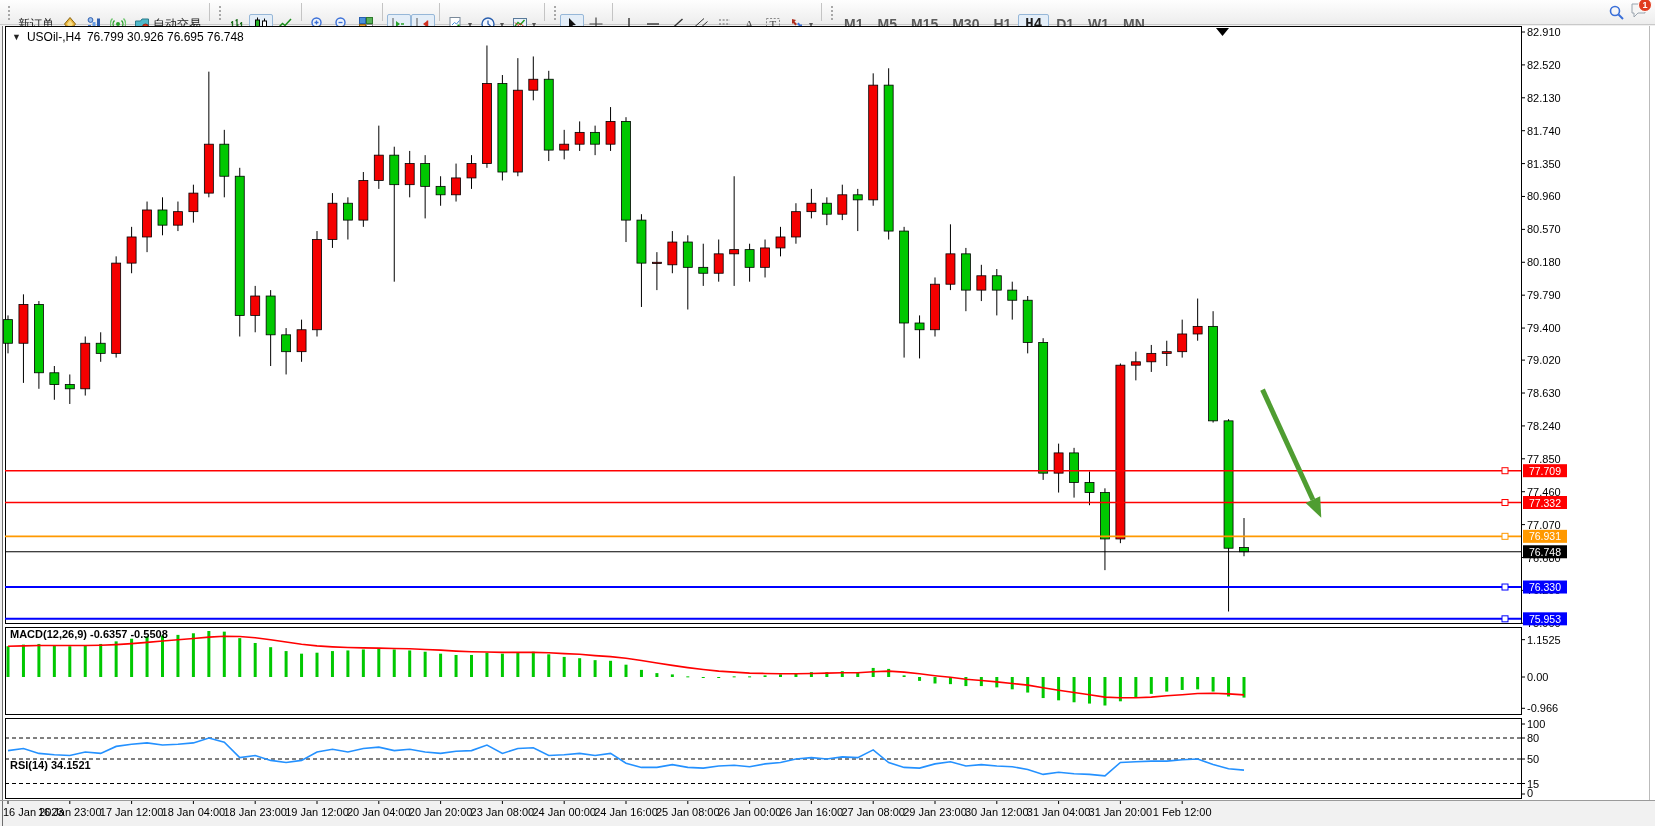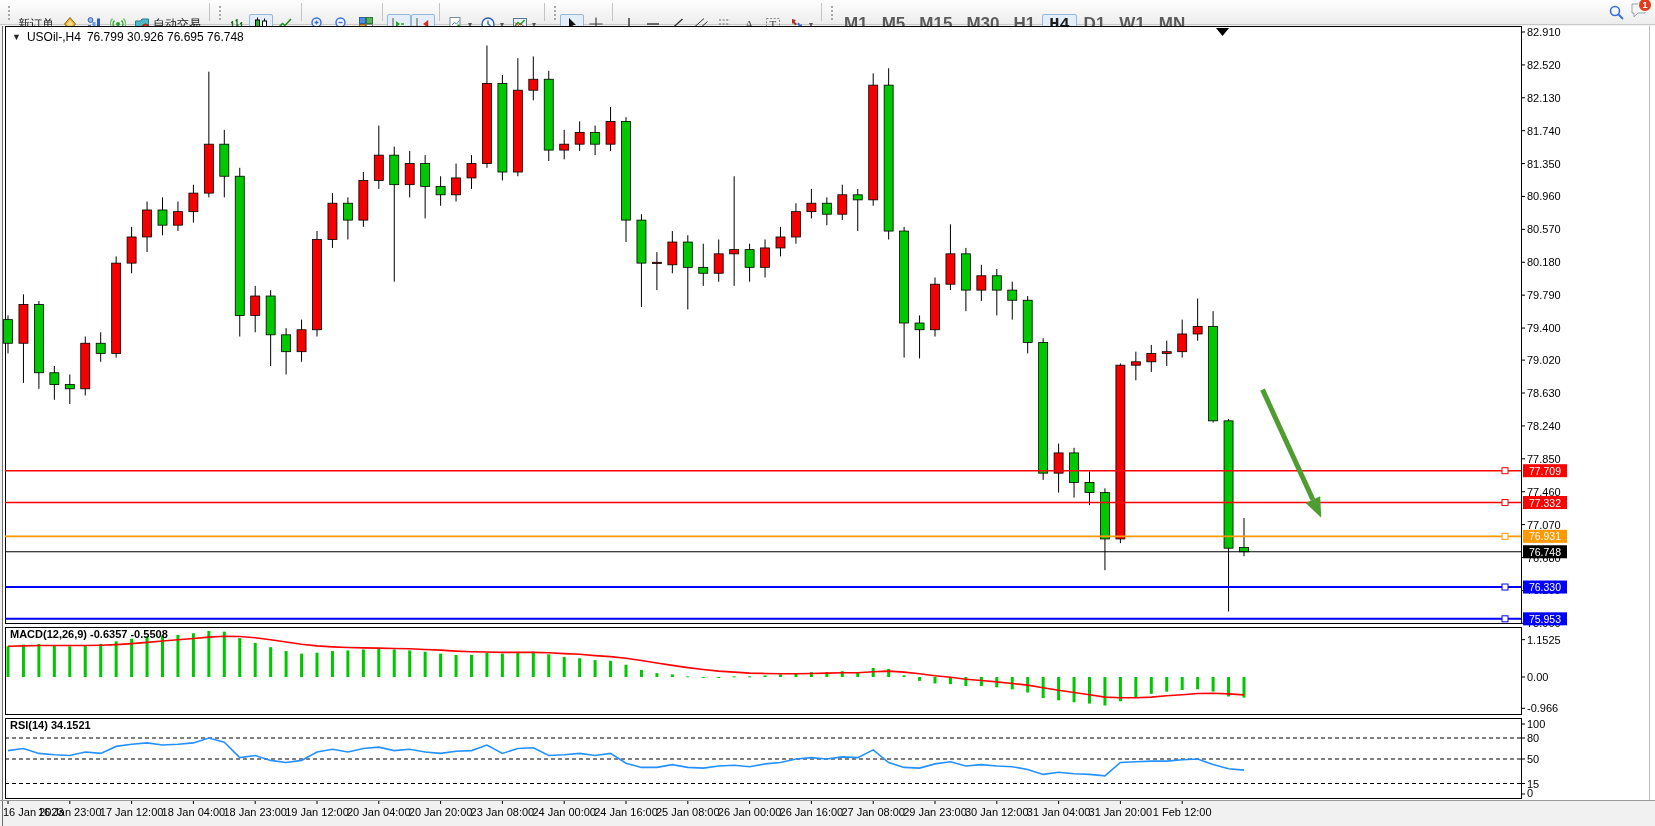--- a/index.html
+++ b/index.html
@@ -10,37 +10,37 @@
     background:linear-gradient(#fefefe,#ededed);border-bottom:1px solid #c9c9c9;
     display:flex;align-items:center;padding:0 3px;box-sizing:border-box;}
   .tbtn{height:20px;min-width:22px;display:flex;align-items:center;justify-content:center;
     border:1px solid transparent;border-radius:2px;background:transparent;padding:0 3px;
     font-size:12px;color:#222;gap:3px;cursor:default;margin-top:24px;}
   .tbtn.pressed{border:1px solid #96b7d8;background:#e4eef8;}
   .tsep{width:1px;height:18px;background:#c4c4c4;margin:0 4px;flex:none;}
   .thandle{width:5px;height:16px;margin:0 3px;flex:none;
     background-image:radial-gradient(circle,#a8a8a8 1px,transparent 1.4px);
     background-size:4px 4px;background-position:1px 1px;}
-  .tf{font-size:17px;font-weight:bold;color:#5b5b5b;padding:0 6px;}
+  .tf{font-size:14px;font-weight:bold;color:#5b5b5b;padding:0 6px;}
   .tf.pressed{color:#1d1d1d;font-family:Liberation Mono, monospace;}
   .drop{font-size:8px;color:#555;margin-left:1px;}
   .ic{width:16px;height:16px;display:inline-block;flex:none;}
   .ic svg{display:block;}
   .tb-right{margin-left:auto;display:flex;align-items:center;gap:6px;padding-right:6px;}
   .badge{position:absolute;top:-4px;right:-6px;width:12px;height:12px;border-radius:50%;
     background:#e03c1e;color:#fff;font-size:9px;font-weight:bold;display:flex;
     align-items:center;justify-content:center;border:1px solid #fff;}
   .chatwrap{position:relative;}
   
   .chart-title{position:absolute;left:12px;top:30px;font-size:12px;color:#000;
     display:flex;gap:6px;align-items:center;}
   .chart-title .tri{font-size:9px;color:#222;}
   .ind-label{position:absolute;font-size:11px;color:#000;font-weight:bold;}
   #macd-label{left:10px;top:628px;}
-  #rsi-label{left:10px;top:719px;}
+  #rsi-label{left:10px;top:759px;}
 </style>
 </head>
 <body>
 
 <div id="app">
 
   <div class="toolbar">
     <div class="thandle"></div>
     <button class="tbtn">
       <span>新订单</span>

